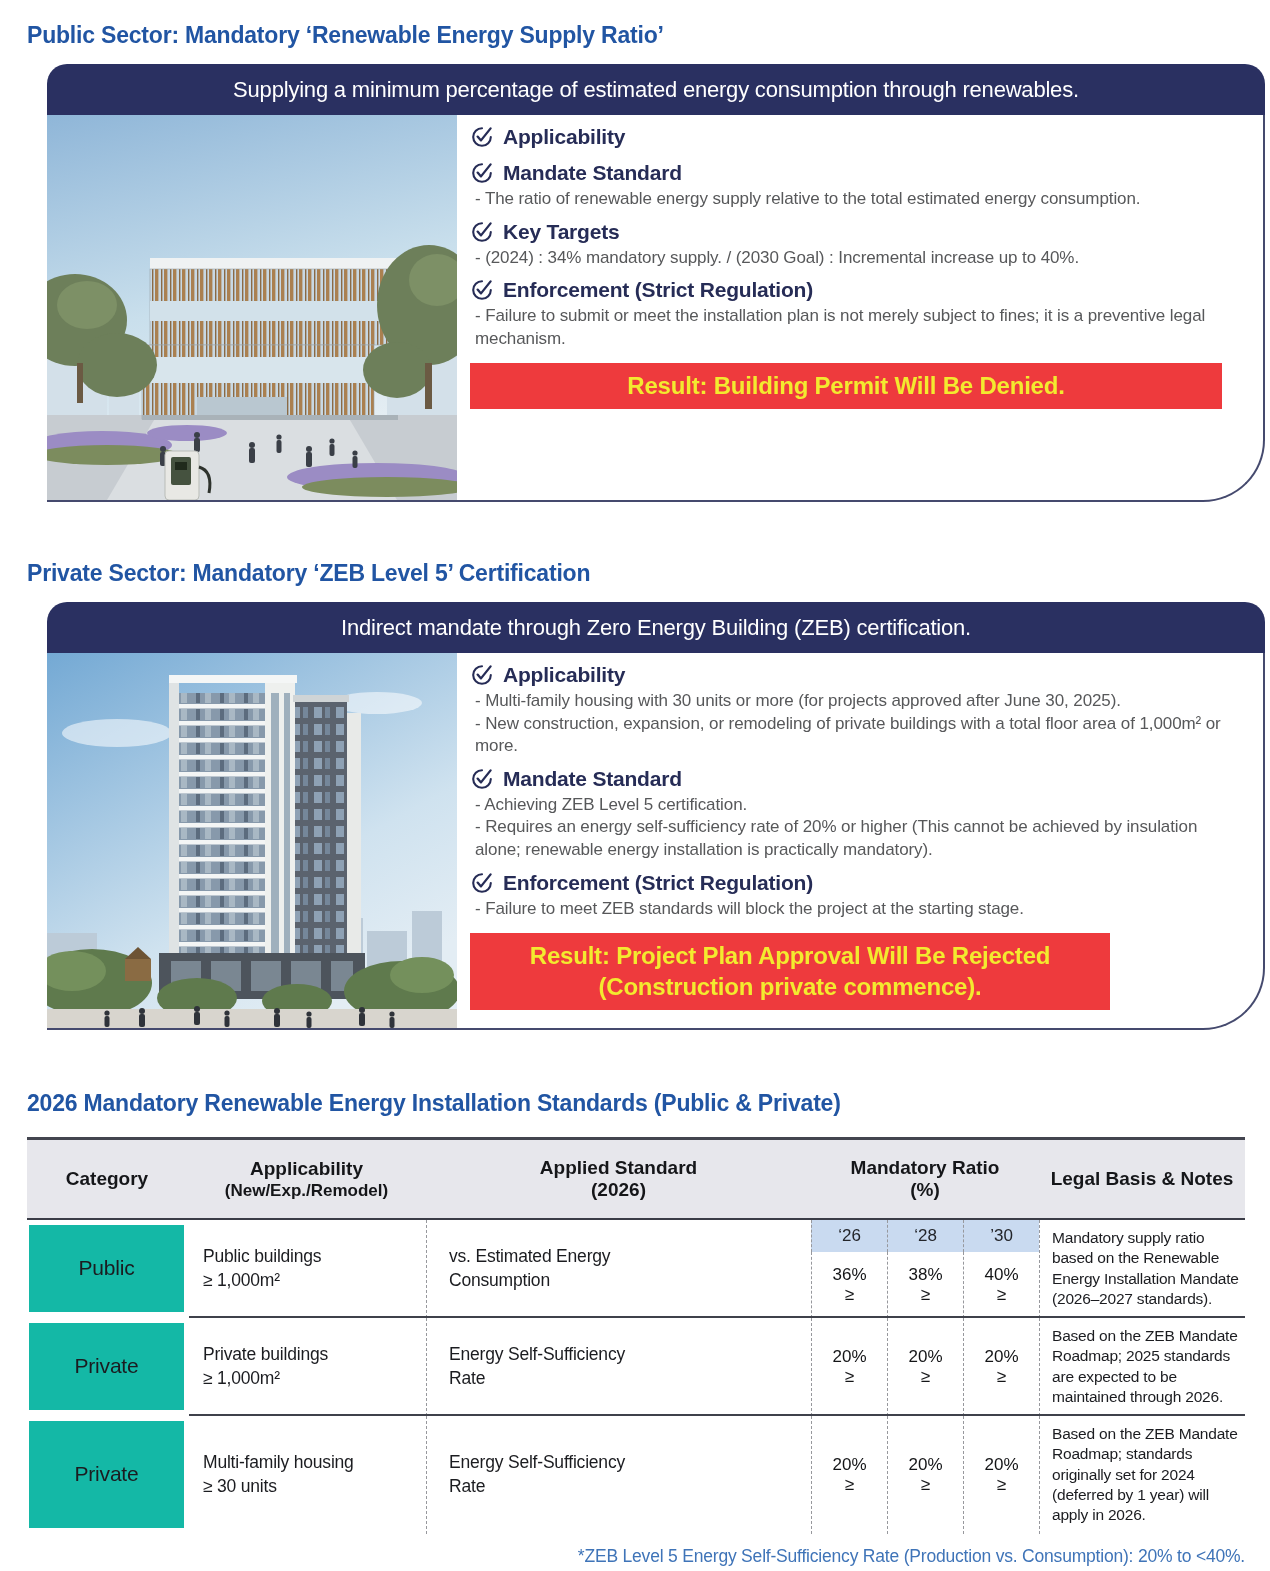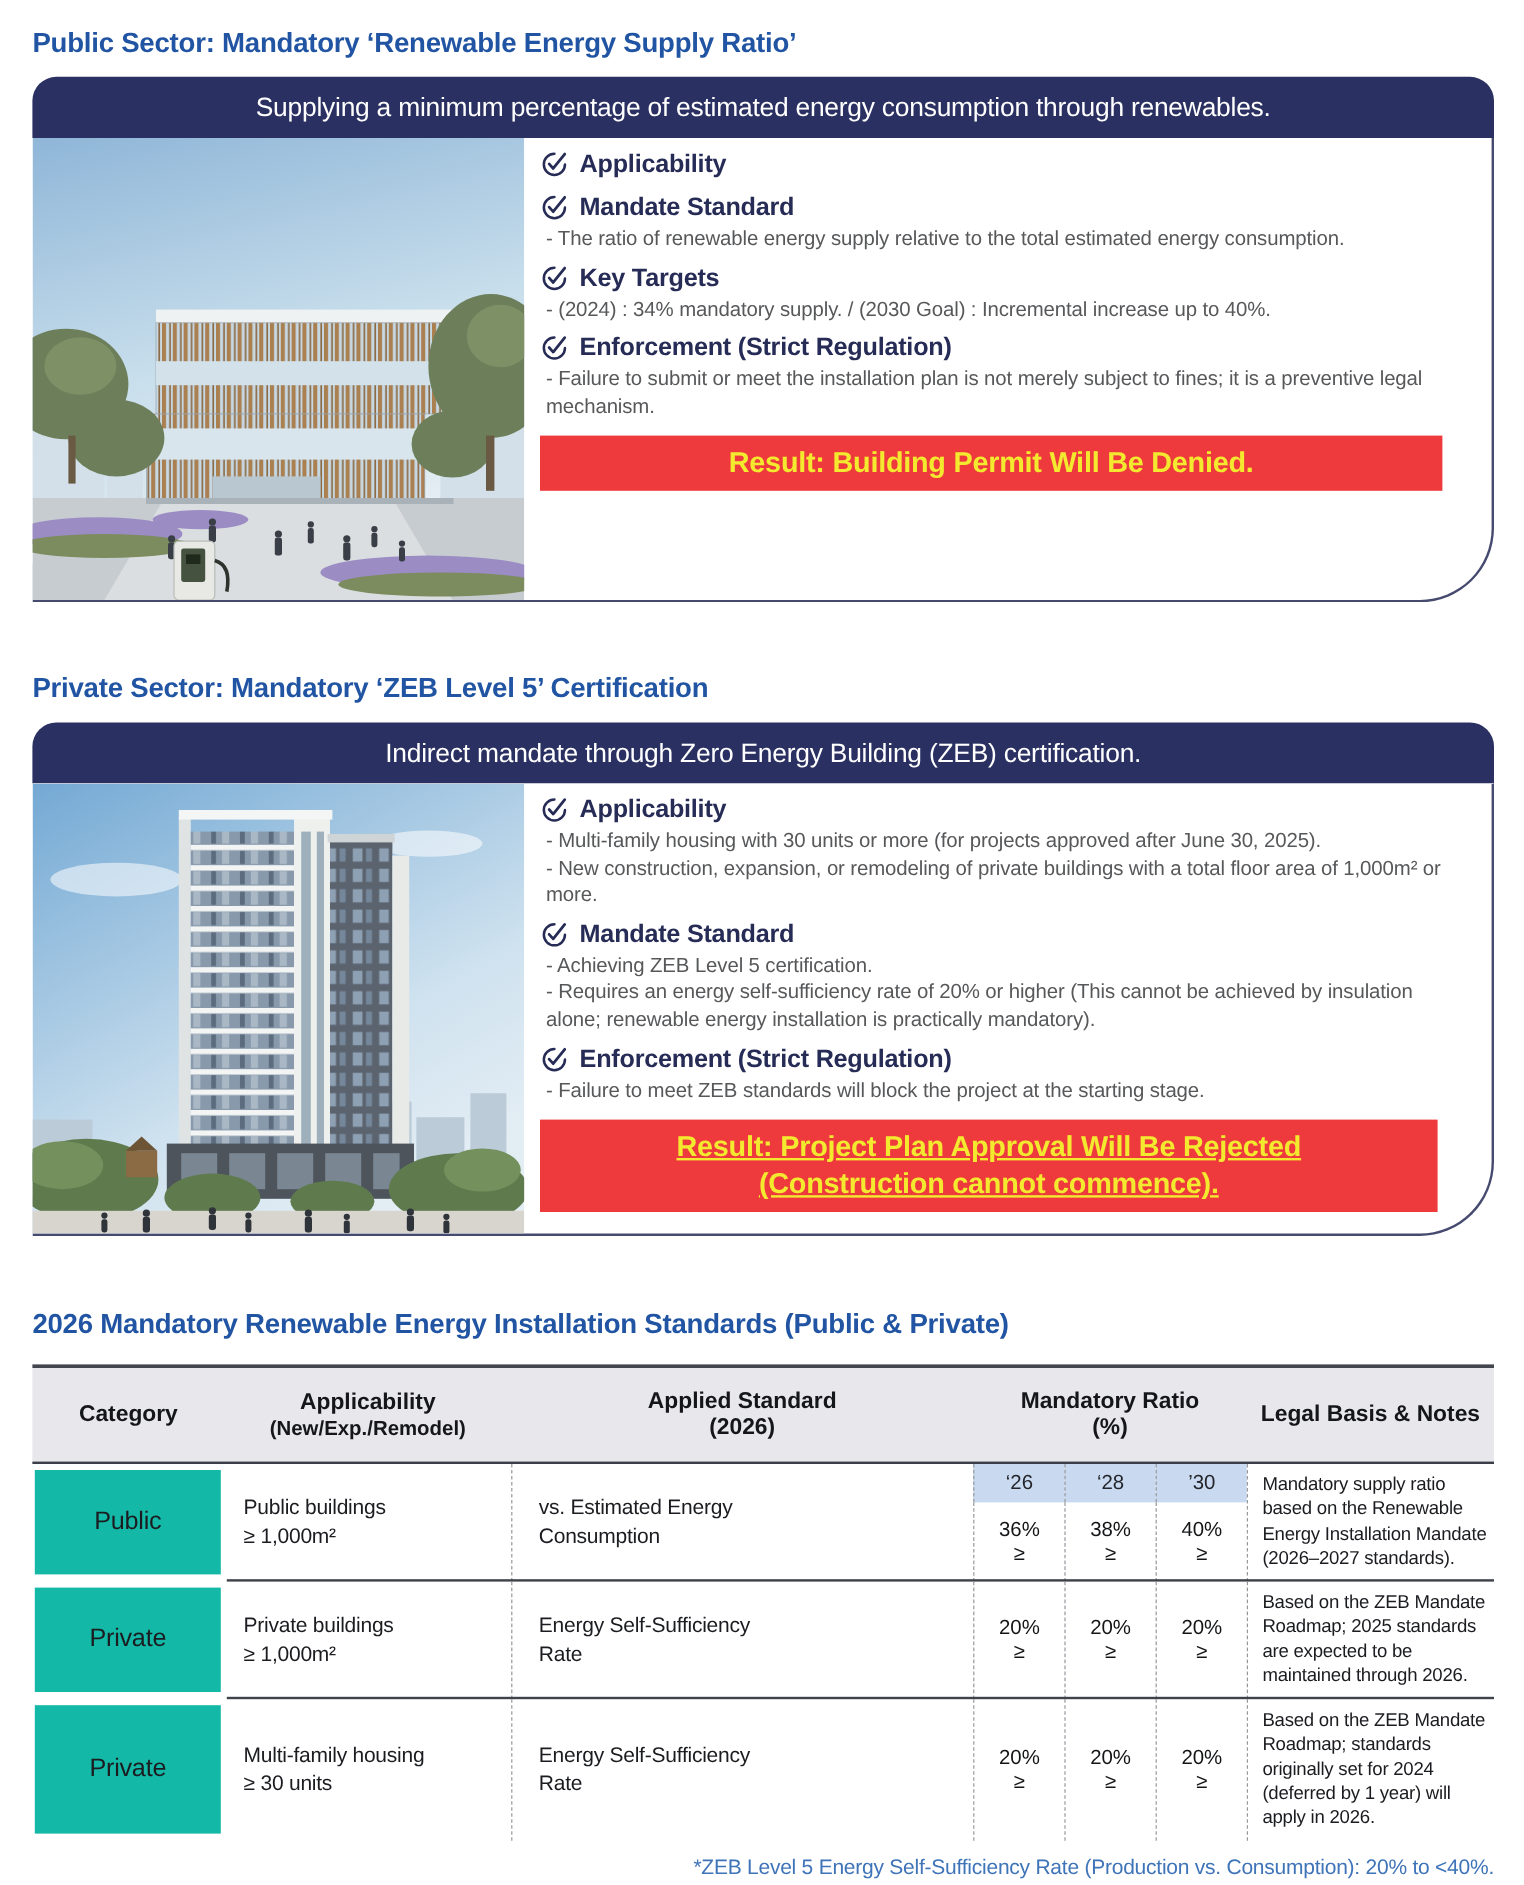--- a/index.html
+++ b/index.html
@@ -12,21 +12,21 @@
   .page { width:1270px; padding:22px 25px 0 27px; }
 
   
   .sec-heading {
     font-size:23px; font-weight:bold; color:#2155a3;
     letter-spacing:-0.2px; margin-bottom:15px;
   }
   .sec-heading.h3 { margin-top:60px; }
 
   
-  .card { width:1218px; margin-bottom:58px; }
+  .card { width:1218px; margin-bottom:58px;margin-left:20px; }
   .card-banner {
     background:#2a3061; color:#ffffff; text-align:center;
     font-size:22px; padding:13px 10px 12px;
     border-radius:20px 20px 0 0; letter-spacing:-0.2px;
   }
   .card-body {
     display:flex; background:#ffffff;
     border-right:2px solid #454a6e; border-bottom:2px solid #454a6e;
     border-bottom-right-radius:62px;
   }
@@ -47,21 +47,21 @@
     font-size:17px; color:#57585a; line-height:1.33;
     margin-left:5px; letter-spacing:-0.1px;
   }
 
   .result-banner {
     background:#ee3a3d; color:#f3ea2f; font-weight:bold;
     font-size:24px; text-align:center; line-height:1.3;
     padding:7px 14px; margin-top:4px; letter-spacing:-0.2px;
   }
   .card1 .result-banner { width:752px; }
-  .card2 .result-banner { width:748px;text-decoration:underline; }
+  .card2 .result-banner { width:640px; }
 
   
   .std-table { width:1218px; border-top:3px solid #43454f; margin-top:20px; }
   .t-head {
     display:grid; grid-template-columns:160px 239px 385px 228px 206px;
     background:#e7e7ec; border-bottom:2px solid #3b3d47;
     min-height:80px; align-items:center;
   }
   .t-head .hc { text-align:center; font-weight:bold; color:#151619; }
   .hc .l1 { font-size:19px; display:block; }
@@ -365,21 +365,21 @@
           <div class="item-title">
             <svg class="check-icon" viewBox="0 0 24 24">
                 <use href="#ck"></use>
               </svg>
             <span>Enforcement (Strict Regulation)</span>
           </div>
           <div class="item-line">- Failure to meet ZEB standards will block the project at the starting stage.</div>
         </div>
         <div class="result-banner">
           <span style="display:block">Result: Project Plan Approval Will Be Rejected</span>
-          <span style="display:block">(Construction cannot commence).</span>
+          <span style="display:block">(Construction private commence).</span>
         </div>
       </div>
     </div>
   </div>
 
   <div class="sec-heading h3">2026 Mandatory Renewable Energy Installation Standards (Public &amp; Private)</div>
 
   <div class="std-table">
     <div class="t-head">
       <div class="hc">

